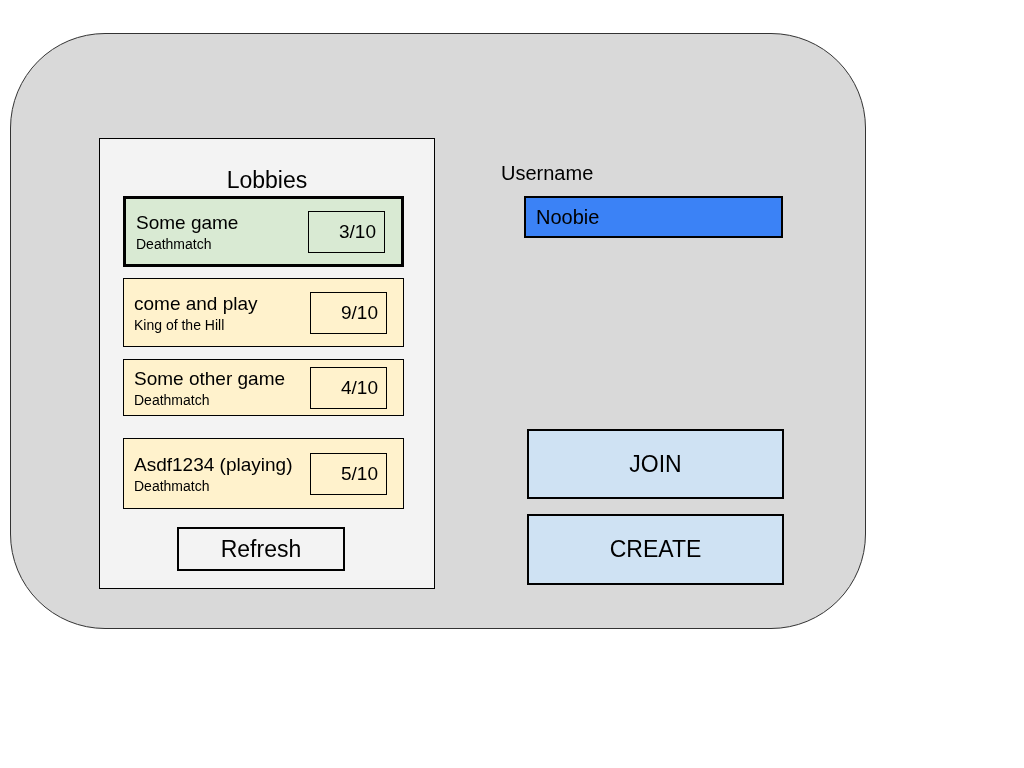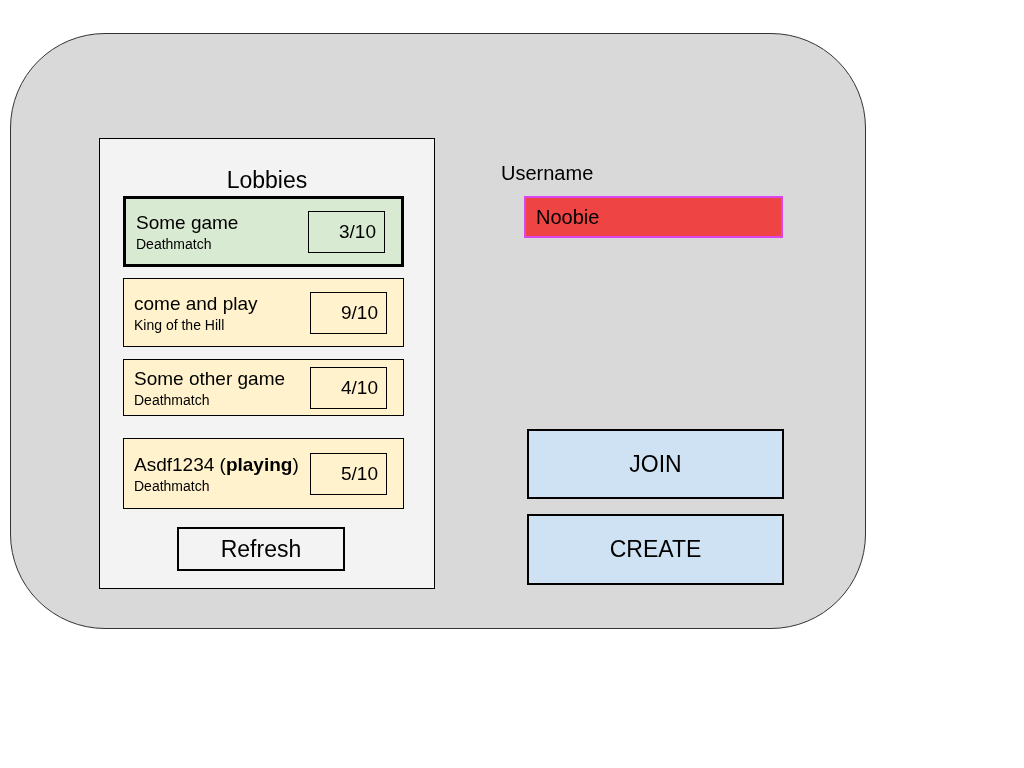--- a/index.html
+++ b/index.html
@@ -65,21 +65,21 @@
     padding-left: 10px;
     display: flex;
     flex-direction: column;
     justify-content: center;
   }
   .entry-name {
     font-size: 19px;
     line-height: 24px;
     white-space: nowrap;
   }
-  .entry-name b { font-weight: bold; margin-top: 28px; }
+  .entry-name b { font-weight: normal; margin-top: 28px; }
   .entry-mode {
     font-size: 14px;
     line-height: 18px;
     white-space: nowrap;
   }
   .entry-count {
     width: 77px;
     height: 42px;
     border: 1px solid #000000;
     box-sizing: border-box;
@@ -112,22 +112,22 @@
   .username-label {
     position: absolute;
     left: 490px; top: 127px;
     font-size: 20px;
     line-height: 24px;
   }
   .username-input {
     position: absolute;
     left: 513px; top: 162px;
     width: 259px; height: 42px;
-    background: #ef4444;
-    border: 2px solid #d946ef;
+    background: #3b82f6;
+    border: 2px solid #000000;
     box-sizing: border-box;
     font-size: 20px;
     display: flex;
     align-items: center;
     padding-left: 10px;
   }
   .action-button {
     position: absolute;
     left: 516px;
     width: 257px;

